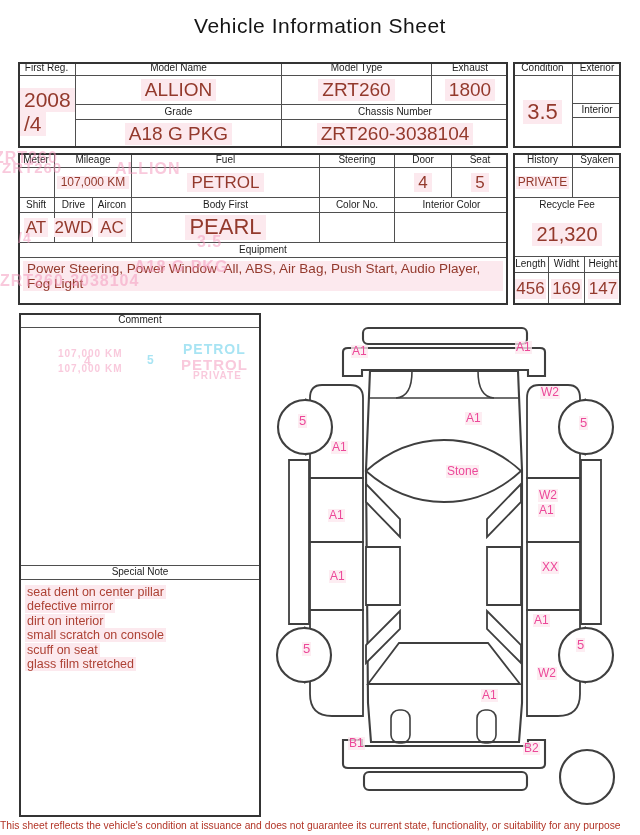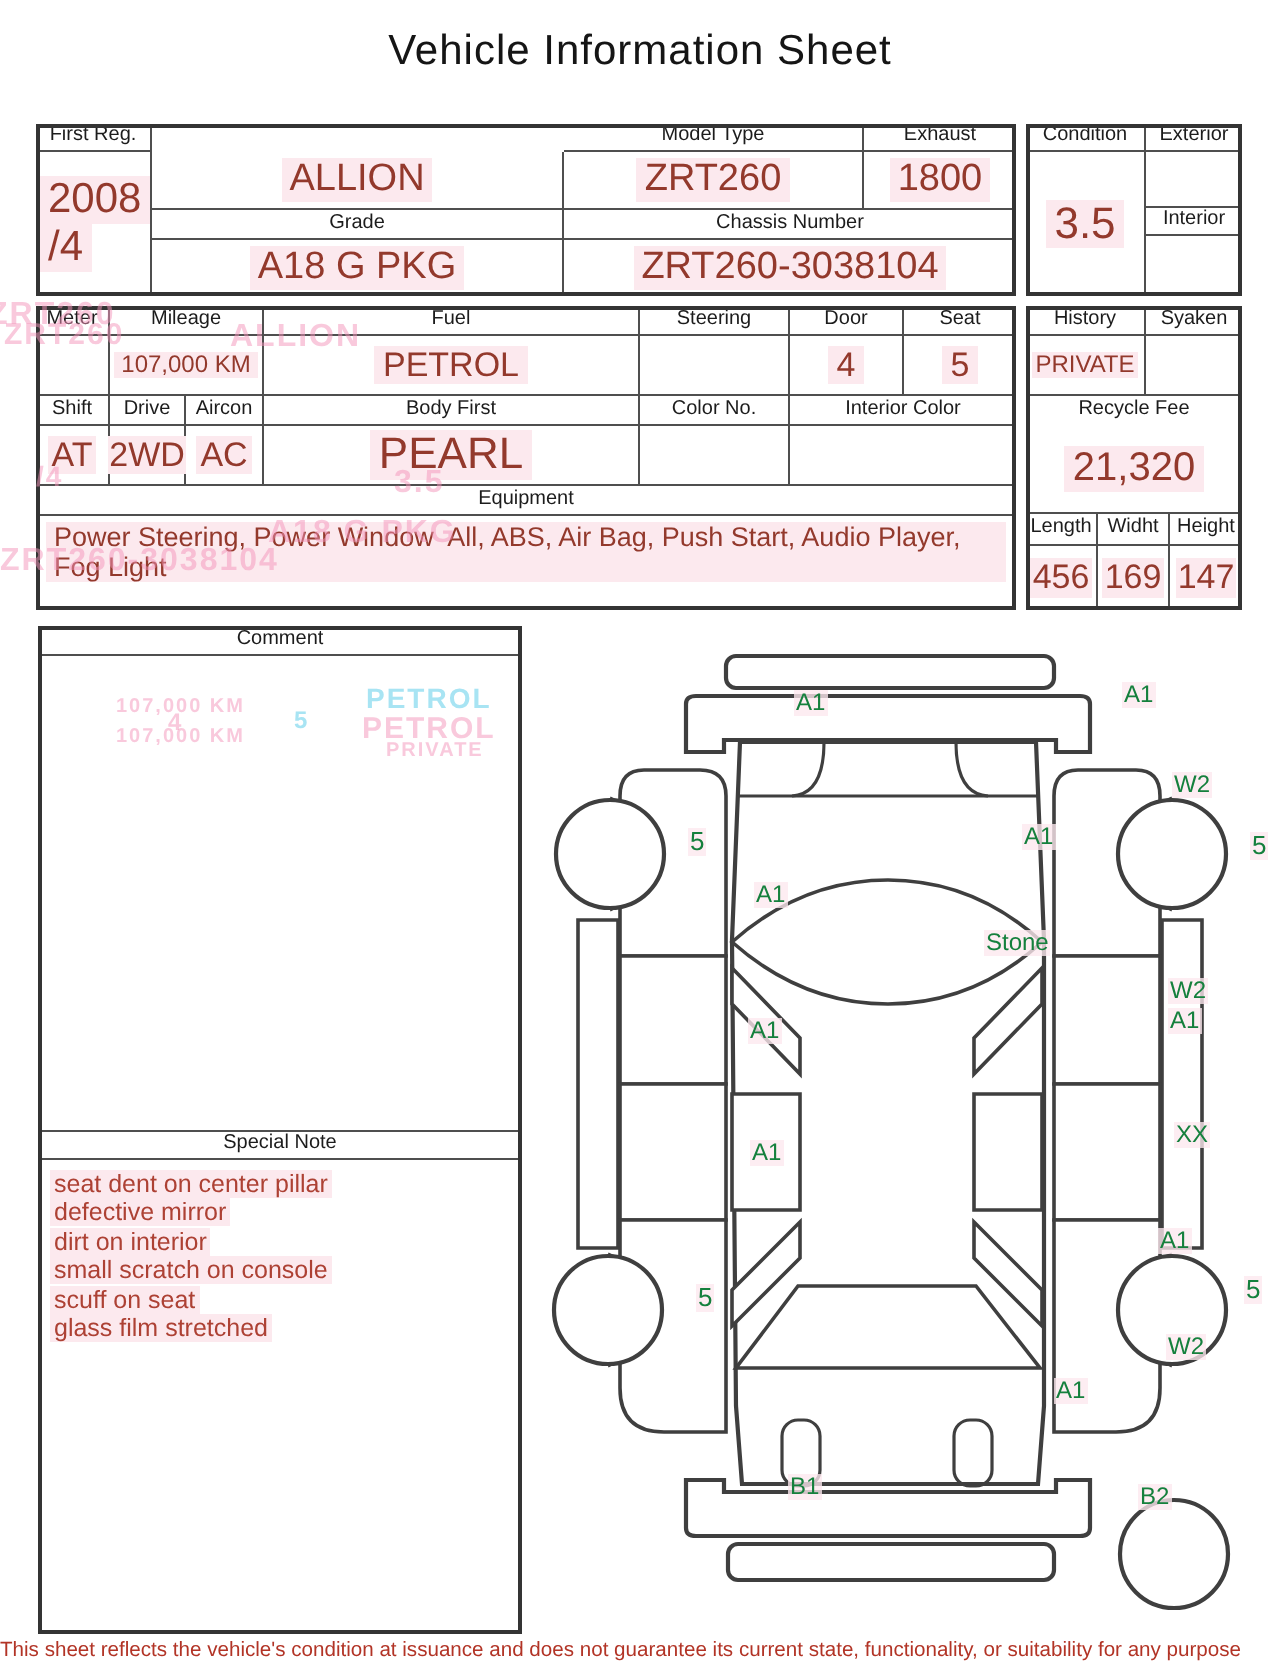--- a/index.html
+++ b/index.html
@@ -10,22 +10,22 @@
         font-size:10px;color:#1c1c1c;text-align:center;line-height:1.05;}
   .br{border-right:1px solid #4f4f4f;}
   .bb{border-bottom:1px solid #4f4f4f;}
   .bt{border-top:1px solid #4f4f4f;}
   .val{color:#93392c;}
   .hl{background:#fce9ee;padding:0 4px;line-height:1.12;display:inline-block;}
   .title{position:absolute;left:0;top:14px;width:100%;text-align:center;font-size:21px;
          color:#151515;letter-spacing:.5px;}
   .ghost{position:absolute;color:rgba(244,148,186,.5);font-weight:700;letter-spacing:1px;white-space:nowrap;z-index:1;}
   .gc{color:rgba(96,205,233,.55);}
-  .dlabel{position:absolute;font-size:12px;color:#15803d;background:rgba(252,232,238,.78);
-          padding:0 1px;line-height:1.1;white-space:nowrap;z-index:3;margin-left:46px;}
+  .dlabel{position:absolute;font-size:12px;color:#ec4899;background:rgba(252,232,238,.78);
+          padding:0 1px;line-height:1.1;white-space:nowrap;z-index:3;}
   .notes{position:absolute;left:25px;top:585px;font-size:12.5px;line-height:13.4px;color:#ad4134;}
   .footer{position:absolute;left:0;top:820px;width:100%;text-align:left;font-size:10.3px;color:#b23426;}
   svg{position:absolute;left:0;top:0;z-index:2;}
   svg .ln{fill:#fff;stroke:#3f3f3f;stroke-width:1.8;}
   svg .ln2{fill:#fff;stroke:#3f3f3f;stroke-width:2.1;}
   svg .nf{fill:none;stroke:#3f3f3f;stroke-width:1.6;}
 </style>
 </head>
 <body>
 
@@ -42,20 +42,21 @@
   <div class="ghost" style="left:115px;top:160px;font-size:16px">ALLION</div>
   <div class="ghost" style="left:58px;top:348px;font-size:10px">107,000 KM</div>
   <div class="ghost" style="left:58px;top:363px;font-size:10px">107,000 KM</div>
   <div class="ghost" style="left:84px;top:354px;font-size:12px">4</div>
   <div class="ghost gc" style="left:147px;top:353px;font-size:12px">5</div>
   <div class="ghost gc" style="left:183px;top:341px;font-size:14px">PETROL</div>
   <div class="ghost" style="left:181px;top:356px;font-size:15px">PETROL</div>
   <div class="ghost" style="left:193px;top:370px;font-size:10px">PRIVATE</div>
 
   <div class="cell br bb" style="left:18px;top:62px;width:58px;height:14px">First Reg.</div>
+  <div class="cell br bb" style="left:76px;top:62px;width:206px;height:14px">Model Name</div>
   <div class="cell br bb" style="left:282px;top:62px;width:150px;height:14px">Model Type</div>
   <div class="cell bb" style="left:432px;top:62px;width:76px;height:14px">Exhaust</div>
 
   <div class="cell br val" style="left:18px;top:76px;width:58px;height:72px;font-size:21px;flex-direction:column;align-items:flex-start;padding-left:2px;justify-content:center">
     <span class="hl">2008</span>
     <span class="hl">/4</span>
   </div>
   <div class="cell br bb val" style="left:76px;top:76px;width:206px;height:29px;font-size:19px">
       <span class="hl">ALLION</span>
     </div>

